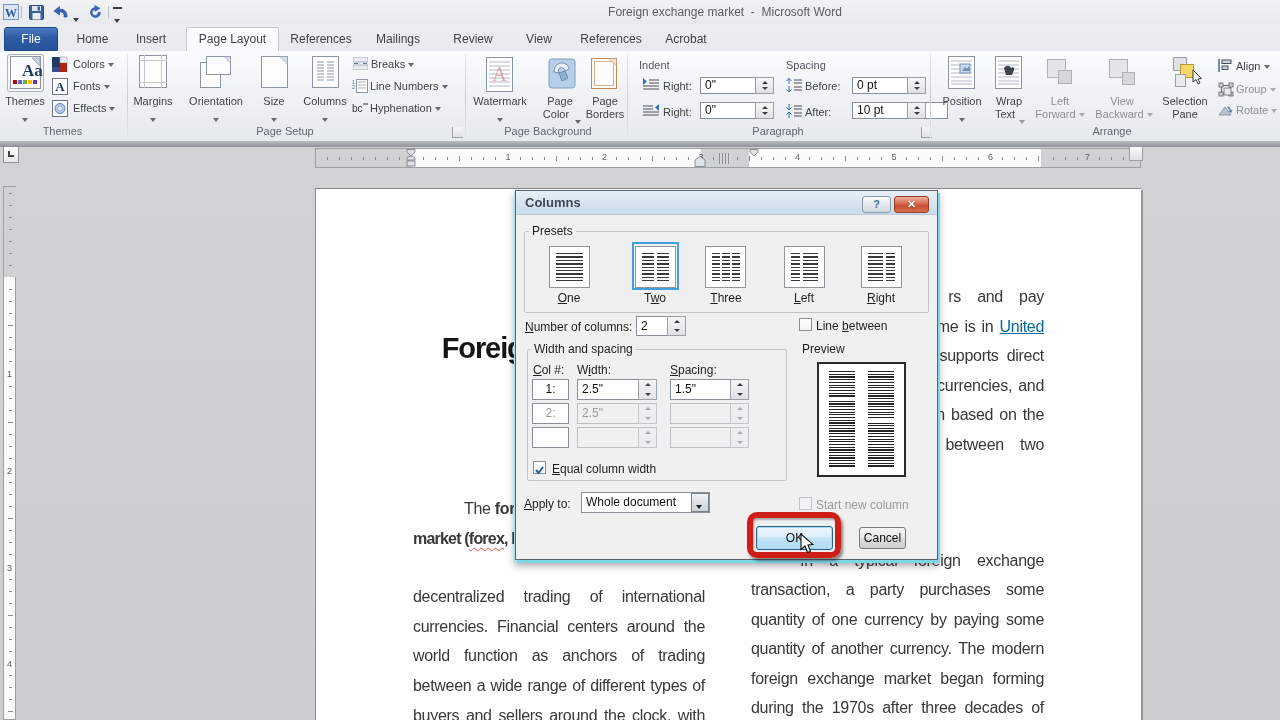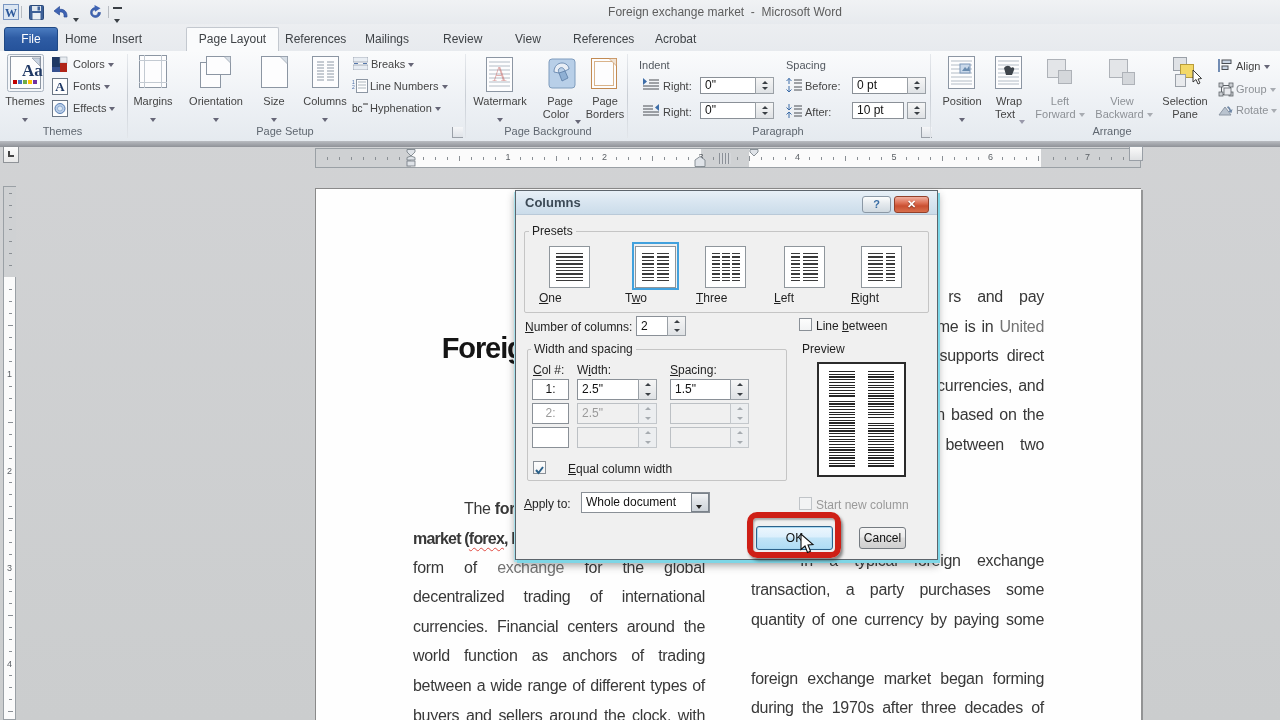--- a/index.html
+++ b/index.html
@@ -4,21 +4,21 @@
 *{margin:0;padding:0;box-sizing:border-box}
 html,body{width:1280px;height:720px;overflow:hidden;font-family:"Liberation Sans",sans-serif}
 .abs{position:absolute}
 #stage{position:relative;width:1280px;height:720px;background:linear-gradient(#d3d4d6,#cbcdce)}
 
 #titlebar{position:absolute;left:0;top:0;width:1280px;height:24px;background:linear-gradient(#f0f2f4,#e7eaee)}
 #ttext{position:absolute;left:170px;top:5px;width:1110px;text-align:center;font-size:12px;color:#5d5d5d}
 .qsep{position:absolute;top:6px;width:1px;height:12px;background:#b8bcc2}
 
 #tabrow{position:absolute;left:0;top:24px;width:1280px;height:27px;background:linear-gradient(#eceef1,#e7eaee)}
-.tab{position:absolute;top:4px;height:23px;font-size:12px;color:#3f4347;line-height:22px}
+.tab{position:absolute;top:4px;height:23px;font-size:12px;color:#3f4347;text-align:center;line-height:22px}
 #filetab{position:absolute;left:4px;top:27px;width:54px;height:24px;background:linear-gradient(#4b7cc0,#2e5ca4 45%,#26539b);border-radius:3px 3px 0 0;color:#fff;font-size:12px;text-align:center;line-height:23px;border:1px solid #1f4884}
 #activetab{position:absolute;left:186px;top:27px;width:93px;height:25px;background:#fafbfc;border:1px solid #c3c8cf;border-bottom:none;border-radius:2px 2px 0 0;font-size:12px;color:#3f4347;text-align:center;line-height:23px}
 
 #ribbon{position:absolute;left:0;top:51px;width:1280px;height:90px;background:linear-gradient(#fafbfc,#eef1f5 55%,#e5eaef)}
 .gsep{position:absolute;top:3px;width:1px;height:84px;background:linear-gradient(#e6e9ed,#c9ced5 50%,#e2e6ea)}
 .glabel{position:absolute;top:74px;font-size:11px;color:#5f6770;text-align:center}
 .biglabel{position:absolute;font-size:11px;color:#444;text-align:center}
 .dda{display:inline-block;width:0;height:0;border-left:3px solid transparent;border-right:3px solid transparent;border-top:4px solid #667;vertical-align:middle}
 .sml{position:absolute;font-size:11px;color:#444}
 .gray{color:#8d9196!important}
@@ -29,30 +29,30 @@
 #tabsel{position:absolute;left:3px;top:146px;width:16px;height:17px;background:linear-gradient(#fdfdfd,#e8e8e8);border:1px solid #8f9398}
 #hruler{position:absolute;left:315px;top:148px;width:826px;height:20px;background:#fbfbfb;border:1px solid #9aa0a5}
 .rgray{position:absolute;top:0;height:18px;background:#cfd1d3}
 .tick{position:absolute;top:8px;width:1px;height:3px;background:#8a8f94}
 .rnum{position:absolute;top:3px;font-size:9px;color:#5a5f64}
 
 #vruler{position:absolute;left:3px;top:186px;width:13px;height:534px;background:#fbfbfb;border:1px solid #9aa0a5}
 #page{position:absolute;left:315px;top:188px;width:826px;height:532px;background:#fefefe;border-left:1px solid #8a8a8a;border-top:1px solid #8a8a8a;box-shadow:2px 2px 0 rgba(100,100,100,.55)}
 .jl{position:absolute;font-size:16px;letter-spacing:-0.3px;color:#383838;text-align:justify;text-align-last:justify;height:20px;line-height:20px;white-space:nowrap}
 .rl{position:absolute;font-size:16px;letter-spacing:-0.3px;color:#383838;text-align:right;height:20px;line-height:20px;white-space:nowrap}
-.lnk{color:#737373;}
+.lnk{color:#0369a1;text-decoration:underline}
 
 #dlg{position:absolute;left:515px;top:190px;width:423px;height:370px;background:#f0f0f0;border:1px solid #5c646b;box-shadow:2px 3px 0 #7ed6e6,-1px 2px 0 #a8e2ec,0 5px 8px rgba(40,40,40,.45)}
 #dtitle{position:absolute;left:0;top:0;width:421px;height:24px;background:linear-gradient(#e8f0f7,#d8e5f0 50%,#cbdcea);border-bottom:1px solid #b9c9d8;color:#3c4a56;font-size:13px;line-height:23px;padding-left:9px;font-weight:bold}
 .fieldset{position:absolute;border:1px solid #c5c5c5;border-radius:2px}
 .fleg{position:absolute;font-size:12px;color:#1f1f1f;background:#f0f0f0;padding:0 3px}
 .dtext{position:absolute;font-size:12px;color:#1f1f1f;white-space:nowrap}
 .dgray{position:absolute;font-size:12px;color:#9a9a9a;white-space:nowrap}
 .pbox{position:absolute;width:41px;height:42px;background:#fff;border:1px solid #8f969c;top:55px}
-.plabel{position:absolute;top:100px;width:60px;text-align:left;font-size:12px;color:#1f1f1f}
+.plabel{position:absolute;top:100px;width:60px;text-align:center;font-size:12px;color:#1f1f1f}
 .inpt{position:absolute;background:#fff;border:1px solid #8a9097;font-size:12px;color:#111;padding-left:4px}
 .inptd{position:absolute;background:#f0f0f0;border:1px solid #bcc0c4;font-size:12px;color:#9a9a9a;padding-left:4px}
 .spin{position:absolute;width:19px;background:linear-gradient(#f6f6f6,#dfe2e5);border:1px solid #9aa0a6}
 .spin:before,.spin:after{content:"";position:absolute;left:50%;margin-left:-3px;border-left:3px solid transparent;border-right:3px solid transparent;height:0}
 .spin:before{top:3px;border-bottom:3px solid #3a3f44}
 .spin:after{bottom:3px;border-top:3px solid #3a3f44}
 .spind{position:absolute;width:19px;background:#eceef0;border:1px solid #c3c7cb}
 .spind:before,.spind:after{content:"";position:absolute;left:50%;margin-left:-3px;border-left:3px solid transparent;border-right:3px solid transparent}
 .spind:before{top:3px;border-bottom:3px solid #a6abb0}
 .spind:after{bottom:3px;border-top:3px solid #a6abb0}
@@ -82,21 +82,21 @@
  <svg class="abs" style="left:87px;top:4px" width="17" height="16" viewBox="0 0 17 16">
         <path d="M8.5 3.5 A5 5 0 1 0 13.5 8.5 L11 8.5 A2.9 2.9 0 1 1 8 5.8 Z" fill="#3e63b4" stroke="#2e4f97" stroke-width="0.6"></path>
         <path d="M7.5 1 L13.5 4.2 L8 7.8 Z" fill="#3e63b4"></path>
       </svg>
  <div class="qsep" style="left:108px"></div>
  <div class="abs" style="left:113px;top:7px;width:9px;height:1.5px;background:#3a3f45"></div>
  <div class="abs" style="left:114px;top:11px"><span class="dda" style="border-top-color:#3a3f45"></span></div>
 </div>
 <div id="tabrow">
  <div class="tab" style="left:65px;width:55px">Home</div>
- <div class="tab" style="left:112px;width:54px">Insert</div>
+ <div class="tab" style="left:124px;width:54px">Insert</div>
  <div class="tab" style="left:285px;width:72px">References</div>
  <div class="tab" style="left:365px;width:66px">Mailings</div>
  <div class="tab" style="left:443px;width:60px">Review</div>
  <div class="tab" style="left:515px;width:48px">View</div>
  <div class="tab" style="left:573px;width:76px">References</div>
  <div class="tab" style="left:655px;width:62px">Acrobat</div>
 </div>
 <div id="filetab">File</div>
 <div id="activetab">Page Layout</div>
 <div id="ribbon">
@@ -281,21 +281,21 @@
         <path d="M3 0 L3 6 M0.5 2.5 L3 0 L5.5 2.5" stroke="#3d6da8" fill="none" transform="rotate(180 3 3)"></path>
         <path d="M3 8 L3 14 M0.5 11.5 L3 14 L5.5 11.5" stroke="#3d6da8" fill="none" transform="rotate(180 3 11)"></path>
         <g stroke="#4a4f55">
           <line x1="8" y1="2" x2="16" y2="2"></line>
           <line x1="8" y1="5" x2="16" y2="5"></line>
           <line x1="8" y1="9" x2="16" y2="9"></line>
           <line x1="8" y1="12" x2="16" y2="12"></line>
         </g>
       </svg>
  <div class="sml" style="left:805px;top:55px">After:</div>
- <div class="inpt" style="left:852px;top:51px;width:52px;height:17px;line-height:15px">10 pt</div>
+ <div class="inpt" style="left:852px;top:51px;width:96px;height:17px;line-height:15px">10 pt</div>
  <div class="spin" style="left:907px;top:51px;width:19px;height:17px"></div>
  <div class="glabel" style="left:733px;width:90px">Paragraph</div>
  <div class="launch" style="left:921px;top:76px"></div>
  <div class="gsep" style="left:930px"></div>
 
  <svg class="abs" style="left:948px;top:5px" width="27" height="33" viewBox="0 0 27 33">
         <rect x="0.5" y="0.5" width="26" height="32" fill="#fdfdfe" stroke="#8c96a3"></rect>
         <g stroke="#b3bcc6">
           <line x1="3" y1="5" x2="24" y2="5"></line>
           <line x1="3" y1="9" x2="24" y2="9"></line>
@@ -504,35 +504,35 @@
       <div class="abs" style="left:5px;top:41.8px;width:3px;height:1px;background:#8a8f94"></div>
       <div class="abs" style="left:5px;top:29.7px;width:3px;height:1px;background:#8a8f94"></div>
       <div class="abs" style="left:5px;top:17.6px;width:3px;height:1px;background:#8a8f94"></div>
       <div class="abs" style="left:5px;top:5.6px;width:3px;height:1px;background:#8a8f94"></div>
     </div>
 <div id="page">
  <div class="abs" style="left:95px;width:292px;top:141px;height:36px;line-height:36px;font-size:29px;font-weight:bold;letter-spacing:-1.1px;color:#151515;text-align:center;white-space:nowrap">Foreign exchange</div>
  <div class="abs" style="left:95px;width:292px;top:200px;height:36px;line-height:36px;font-size:29px;font-weight:bold;letter-spacing:-1.1px;color:#151515;text-align:center;white-space:nowrap">market</div>
  <div class="abs" style="left:97px;top:310px;width:292px;height:20px;line-height:20px;font-size:16px;letter-spacing:-0.3px;color:#383838;white-space:nowrap"><span style="padding-left:51px"></span>The <b>foreign exchange</b></div>
  <div class="abs" style="left:97px;top:340px;width:292px;height:20px;line-height:20px;font-size:16px;letter-spacing:-0.8px;color:#383838;font-weight:bold;white-space:nowrap">market (<span style="text-decoration:underline wavy #e04a42;text-decoration-thickness:1px;text-underline-offset:3px">forex</span>, FX, or</div>
- <div class="jl" style="left:97px;top:369px;width:292px">form of <span class="lnk">exchange</span> for the global</div>
  <div class="jl" style="left:97px;top:398px;width:292px">decentralized trading of international</div>
  <div class="jl" style="left:97px;top:428px;width:292px">currencies. Financial centers around the</div>
  <div class="jl" style="left:97px;top:457px;width:292px">world function as anchors of trading</div>
  <div class="jl" style="left:97px;top:487px;width:292px">between a wide range of different types of</div>
  <div class="jl" style="left:97px;top:517px;width:292px">buyers and sellers around the clock, with</div>
  <div class="rl" style="left:435px;top:98px;width:293px;word-spacing:12px">rs and pay</div>
  <div class="rl" style="left:435px;top:128px;width:293px;word-spacing:2px">ome is in <span class="lnk">United</span></div>
  <div class="rl" style="left:435px;top:157px;width:293px;word-spacing:4px">supports direct</div>
  <div class="rl" style="left:435px;top:187px;width:293px;word-spacing:2px">currencies, and</div>
  <div class="rl" style="left:435px;top:216px;width:293px;word-spacing:2px">n based on the</div>
  <div class="rl" style="left:435px;top:246px;width:293px;word-spacing:12px">between two</div>
  <div class="jl" style="left:435px;top:362px;width:293px"><span style="padding-left:49px"></span>In a typical foreign exchange</div>
  <div class="jl" style="left:435px;top:391px;width:293px">transaction, a party purchases some</div>
  <div class="jl" style="left:435px;top:421px;width:293px">quantity of one currency by paying some</div>
+ <div class="jl" style="left:435px;top:450px;width:293px">quantity of another currency. The modern</div>
  <div class="jl" style="left:435px;top:480px;width:293px">foreign exchange market began forming</div>
  <div class="jl" style="left:435px;top:509px;width:293px">during the 1970s after three decades of</div>
 </div>
 <div id="dlg">
  <div id="dtitle">Columns</div>
  <div class="abs" style="left:346px;top:5px;width:29px;height:17px;border-radius:3px;background:linear-gradient(#fcfdfd,#e5eaee 45%,#d0d9e0);border:1px solid #8b98a5;text-align:center;font-size:11px;font-weight:bold;color:#3a6ea5;line-height:15px">?</div>
  <div class="abs" style="left:378px;top:5px;width:35px;height:17px;border-radius:3px;background:linear-gradient(#f0b0a0,#dd7055 40%,#c94f31 60%,#d86f4c);border:1px solid #93402a;text-align:center;font-size:11px;font-weight:bold;color:#fff;line-height:15px;text-shadow:0 1px 1px #7c2d1a">✕</div>
  <div class="fieldset" style="left:8px;top:40px;width:405px;height:82px"></div>
  <div class="fleg" style="left:13px;top:33px">Presets</div>
  <div class="pbox" style="left:33px">
@@ -582,21 +582,21 @@
  <div class="inptd" style="left:154px;top:212px;width:61px;height:21px;line-height:19px"></div>
  <div class="spind" style="left:214px;top:212px;height:21px"></div>
  <div class="inpt" style="left:16px;top:236px;width:37px;height:21px"></div>
  <div class="inptd" style="left:61px;top:236px;width:62px;height:21px"></div>
  <div class="spind" style="left:122px;top:236px;height:21px"></div>
  <div class="inptd" style="left:154px;top:236px;width:61px;height:21px"></div>
  <div class="spind" style="left:214px;top:236px;height:21px"></div>
  <div class="cb" style="left:17px;top:270px"><svg width="11" height="11" viewBox="0 0 11 11">
           <path d="M2 5 L4.5 8 L9 2" fill="none" stroke="#2c628b" stroke-width="2"></path>
         </svg></div>
- <div class="dtext" style="left:52px;top:271px"><span class="u">E</span>qual column width</div>
+ <div class="dtext" style="left:36px;top:271px"><span class="u">E</span>qual column width</div>
  <div class="dtext" style="left:286px;top:151px">Preview</div>
  <div class="abs" style="left:301px;top:171px;width:89px;height:115px;background:#fff;border:2px solid #2b2b2b">
   <div class="abs" style="left:10px;top:7px;width:26px;height:97px;background:repeating-linear-gradient(#252525 0 1.2px,#fff 1.2px 2.7px)"></div>
   <div class="abs" style="left:49px;top:7px;width:26px;height:97px;background:repeating-linear-gradient(#252525 0 1.2px,#fff 1.2px 2.7px)"></div>
   <div class="abs" style="left:10px;top:33px;width:26px;height:3px;background:#fff"></div>
   <div class="abs" style="left:49px;top:56px;width:26px;height:3px;background:#fff"></div>
  </div>
  <div class="dtext" style="left:8px;top:306px"><span class="u">A</span>pply to:</div>
  <div class="inpt" style="left:65px;top:301px;width:129px;height:21px;line-height:19px">Whole document</div>
  <div class="abs" style="left:175px;top:302px;width:18px;height:19px;background:linear-gradient(#f4f5f6,#dfe3e7 45%,#ced4da);border:1px solid #7a828a"><span class="dda" style="margin:7px 0 0 4px;border-top-color:#222"></span></div>

